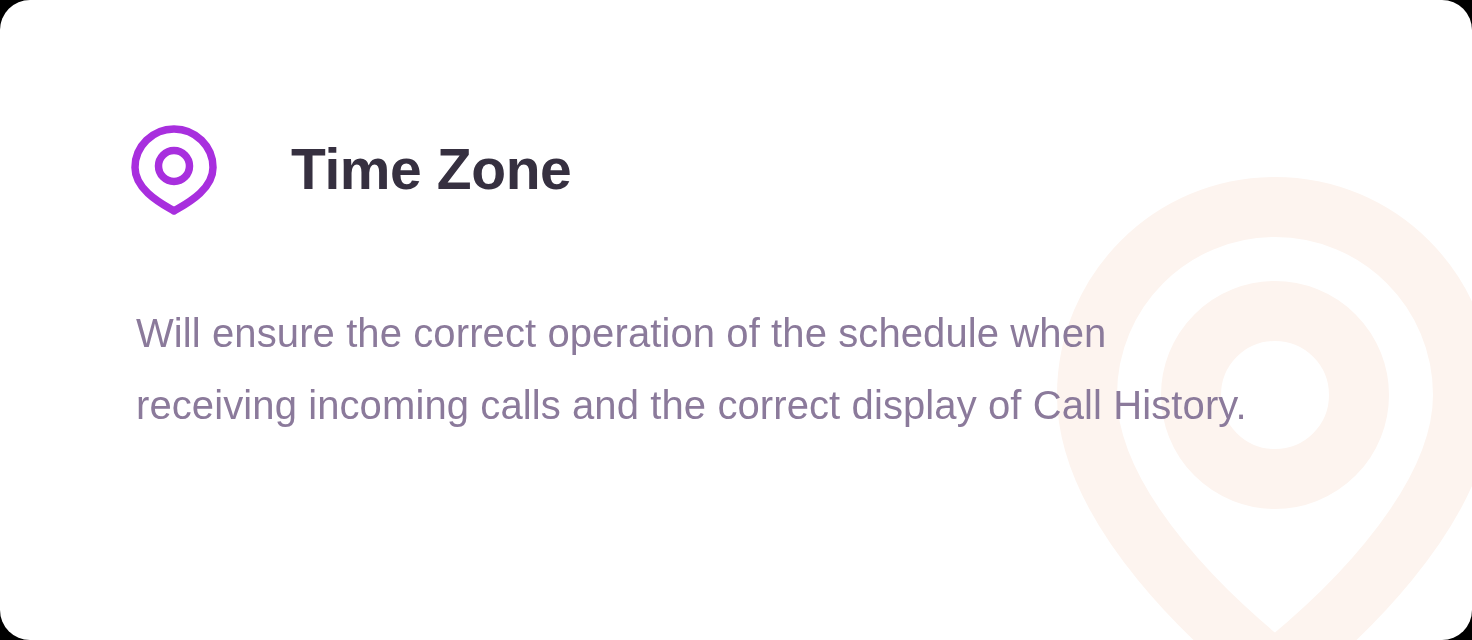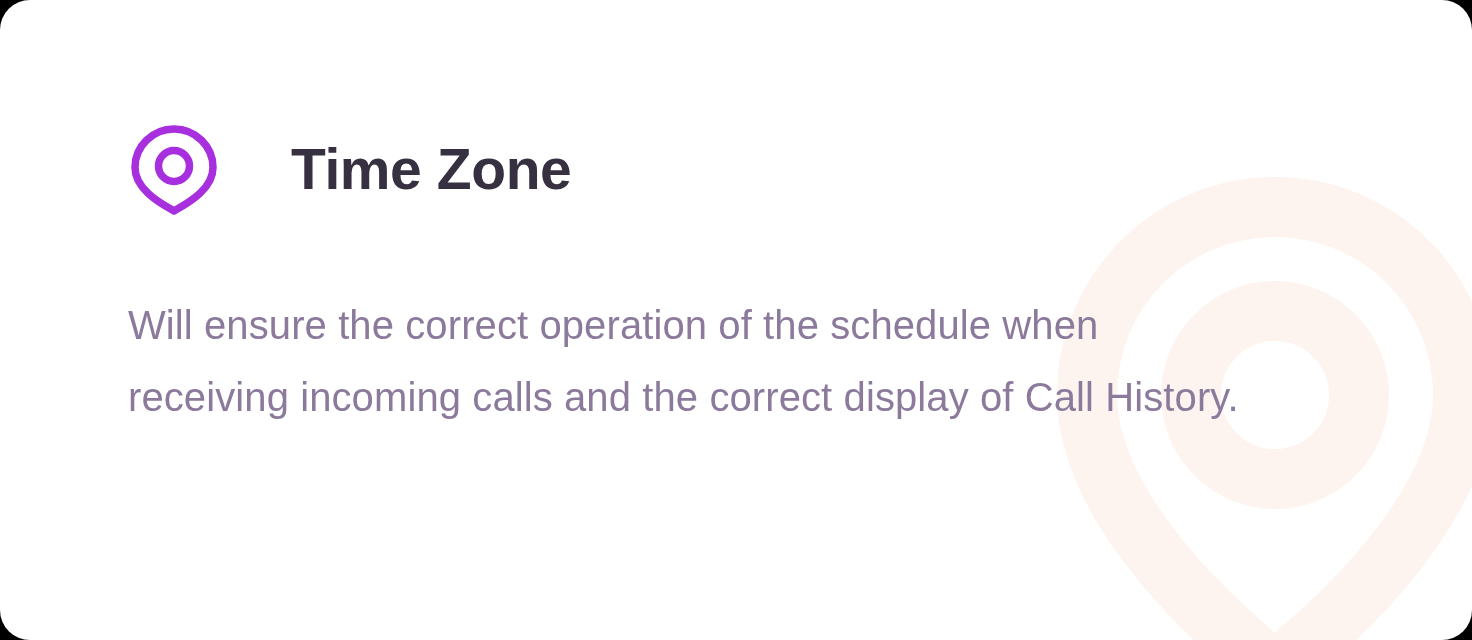--- a/index.html
+++ b/index.html
@@ -78,21 +78,21 @@
     color: #363040;
     line-height: 1.05;
     white-space: nowrap;
   }
 
   #card-description {
     position: absolute;
     left: 128px;
     top: 289px;
     width: 1140px;
-    margin: 0;
+    margin: 8px;
     padding: 0;
     font-family: "Liberation Sans", sans-serif;
     font-size: 40px;
     font-weight: normal;
     line-height: 72px;
     color: #8B7A9B;
     letter-spacing: 0.1px;
   }
 </style>
 </head>

